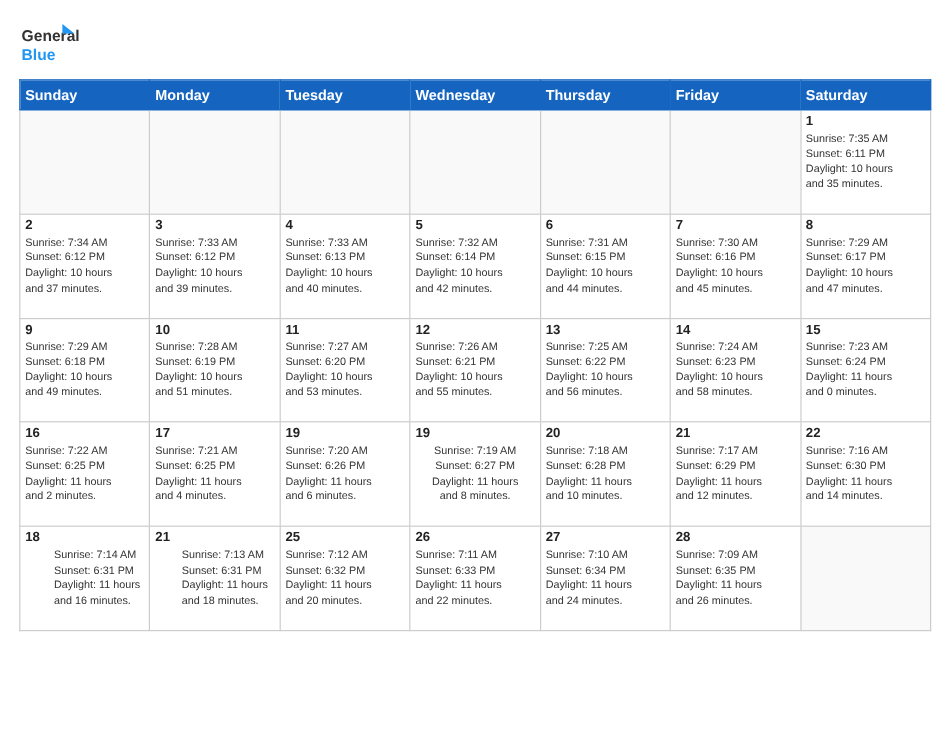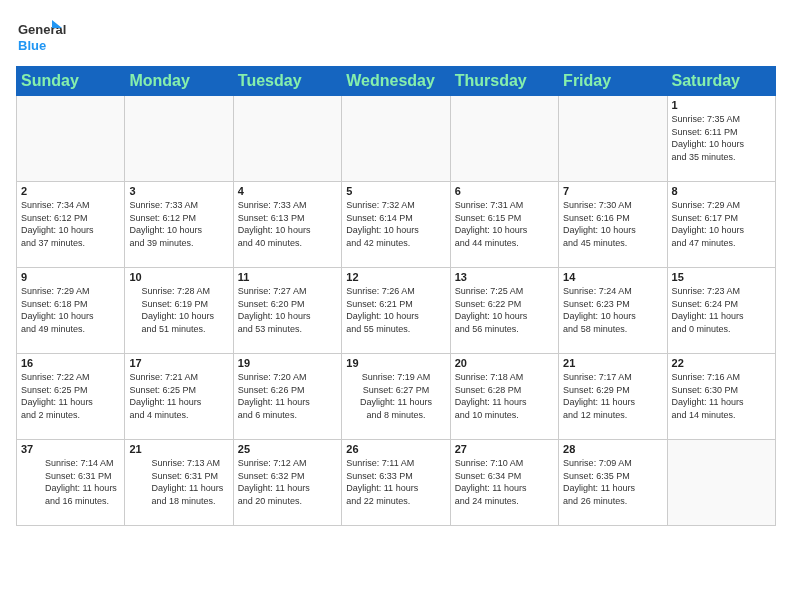--- a/index.html
+++ b/index.html
@@ -43,22 +43,22 @@
     }
     .calendar {
       flex: 1;
       border: 1px solid #ccc;
       border-collapse: collapse;
       width: 100%;
       table-layout: fixed;
     }
     .calendar th {
       background-color: #1565C0;
-      color: #86efac;
-      font-size: 16px;
+      color: #ffffff;
+      font-size: 12px;
       font-weight: bold;
       padding: 5px 4px;
       text-align: left;
       border: 1px solid #1565C0;
     }
     .calendar td {
       border: 1px solid #ccc;
       vertical-align: top;
       padding: 3px 4px;
       font-size: 9.5px;
@@ -181,21 +181,21 @@
         <tr>
           <td>
             <span class="day-num">9</span>
             <div class="day-info" style="white-space: pre-line;">Sunrise: 7:29 AM
 Sunset: 6:18 PM
 Daylight: 10 hours
 and 49 minutes.</div>
           </td>
           <td>
             <span class="day-num">10</span>
-            <div class="day-info" style="white-space: pre-line; margin-left: 12px;">Sunrise: 7:28 AM
+            <div class="day-info" style="white-space: pre-line;">Sunrise: 7:28 AM
 Sunset: 6:19 PM
 Daylight: 10 hours
 and 51 minutes.</div>
           </td>
           <td>
             <span class="day-num">11</span>
             <div class="day-info" style="white-space: pre-line;">Sunrise: 7:27 AM
 Sunset: 6:20 PM
 Daylight: 10 hours
 and 53 minutes.</div>
@@ -275,21 +275,21 @@
           <td>
             <span class="day-num">22</span>
             <div class="day-info" style="white-space: pre-line;">Sunrise: 7:16 AM
 Sunset: 6:30 PM
 Daylight: 11 hours
 and 14 minutes.</div>
           </td>
         </tr>
         <tr>
           <td>
-            <span class="day-num">37</span>
+            <span class="day-num">18</span>
             <div class="day-info" style="white-space: pre-line; margin-left: 24px;">Sunrise: 7:14 AM
 Sunset: 6:31 PM
 Daylight: 11 hours
 and 16 minutes.</div>
           </td>
           <td>
             <span class="day-num">21</span>
             <div class="day-info" style="white-space: pre-line; margin-left: 22px;">Sunrise: 7:13 AM
 Sunset: 6:31 PM
 Daylight: 11 hours

